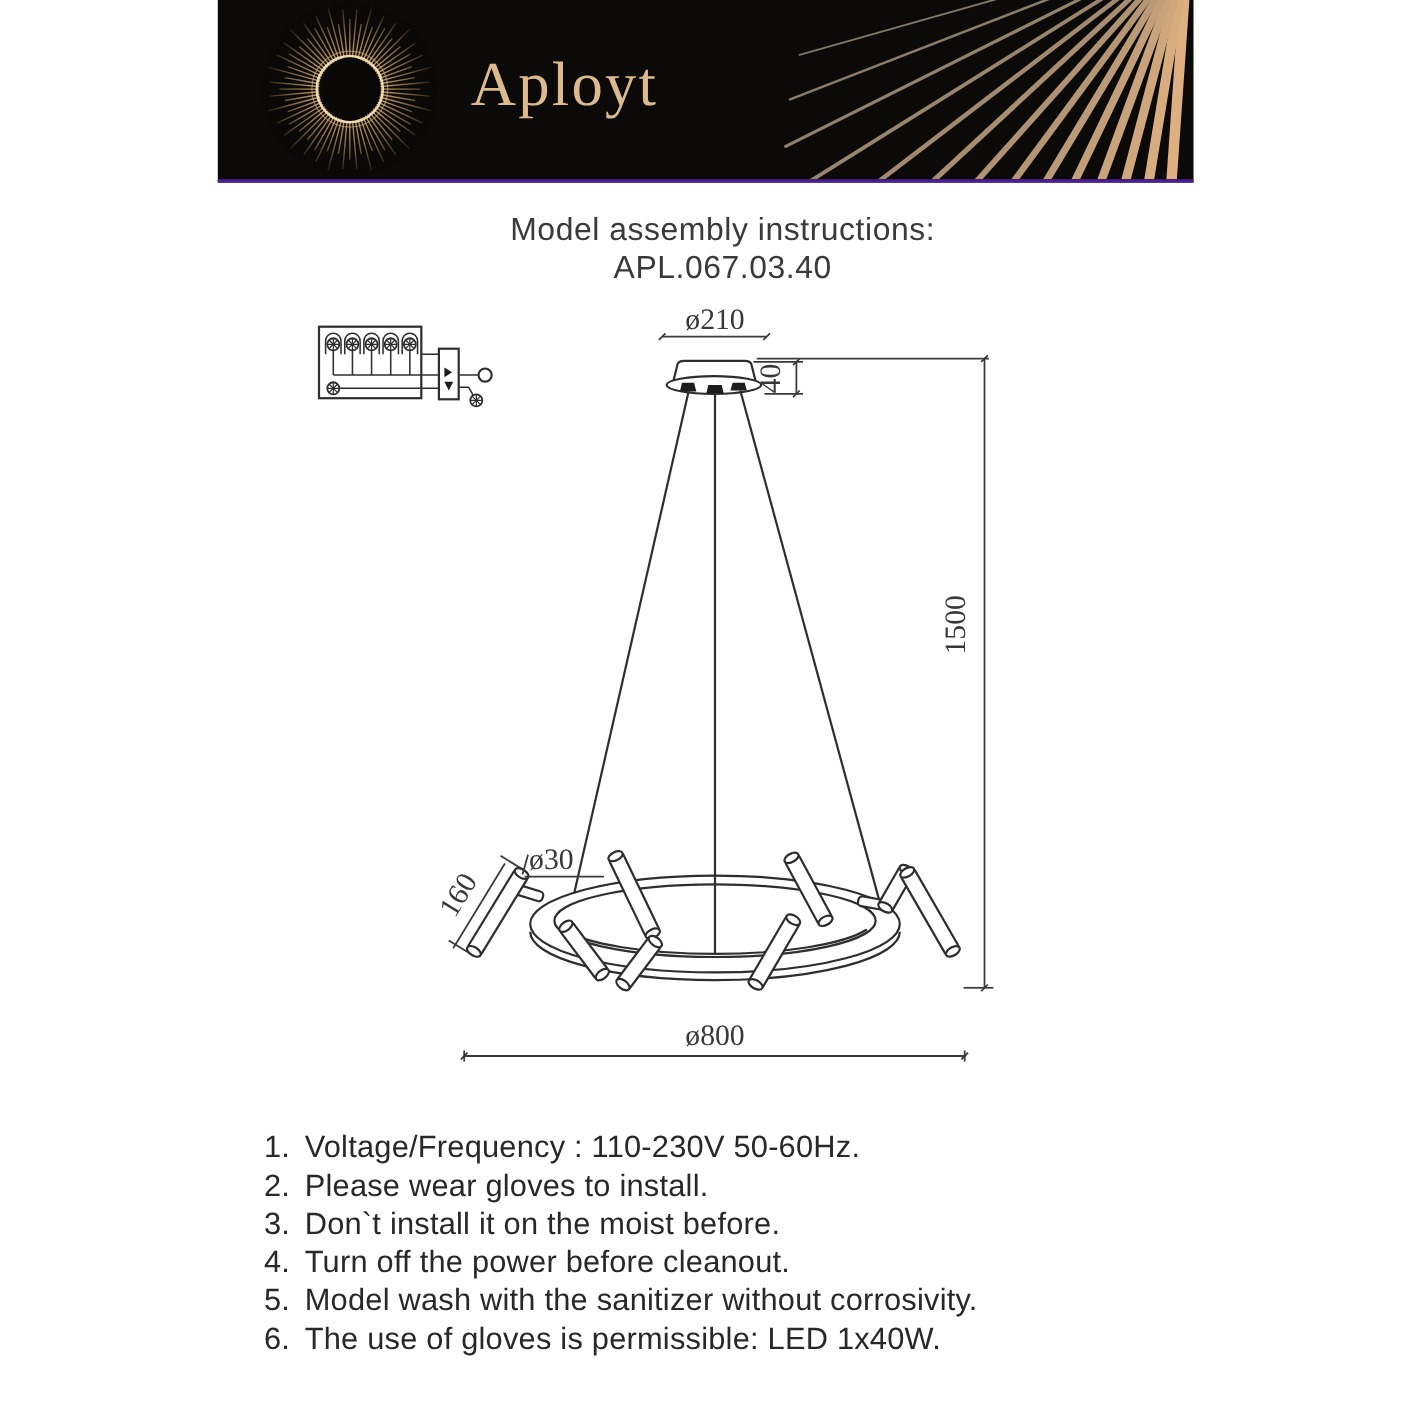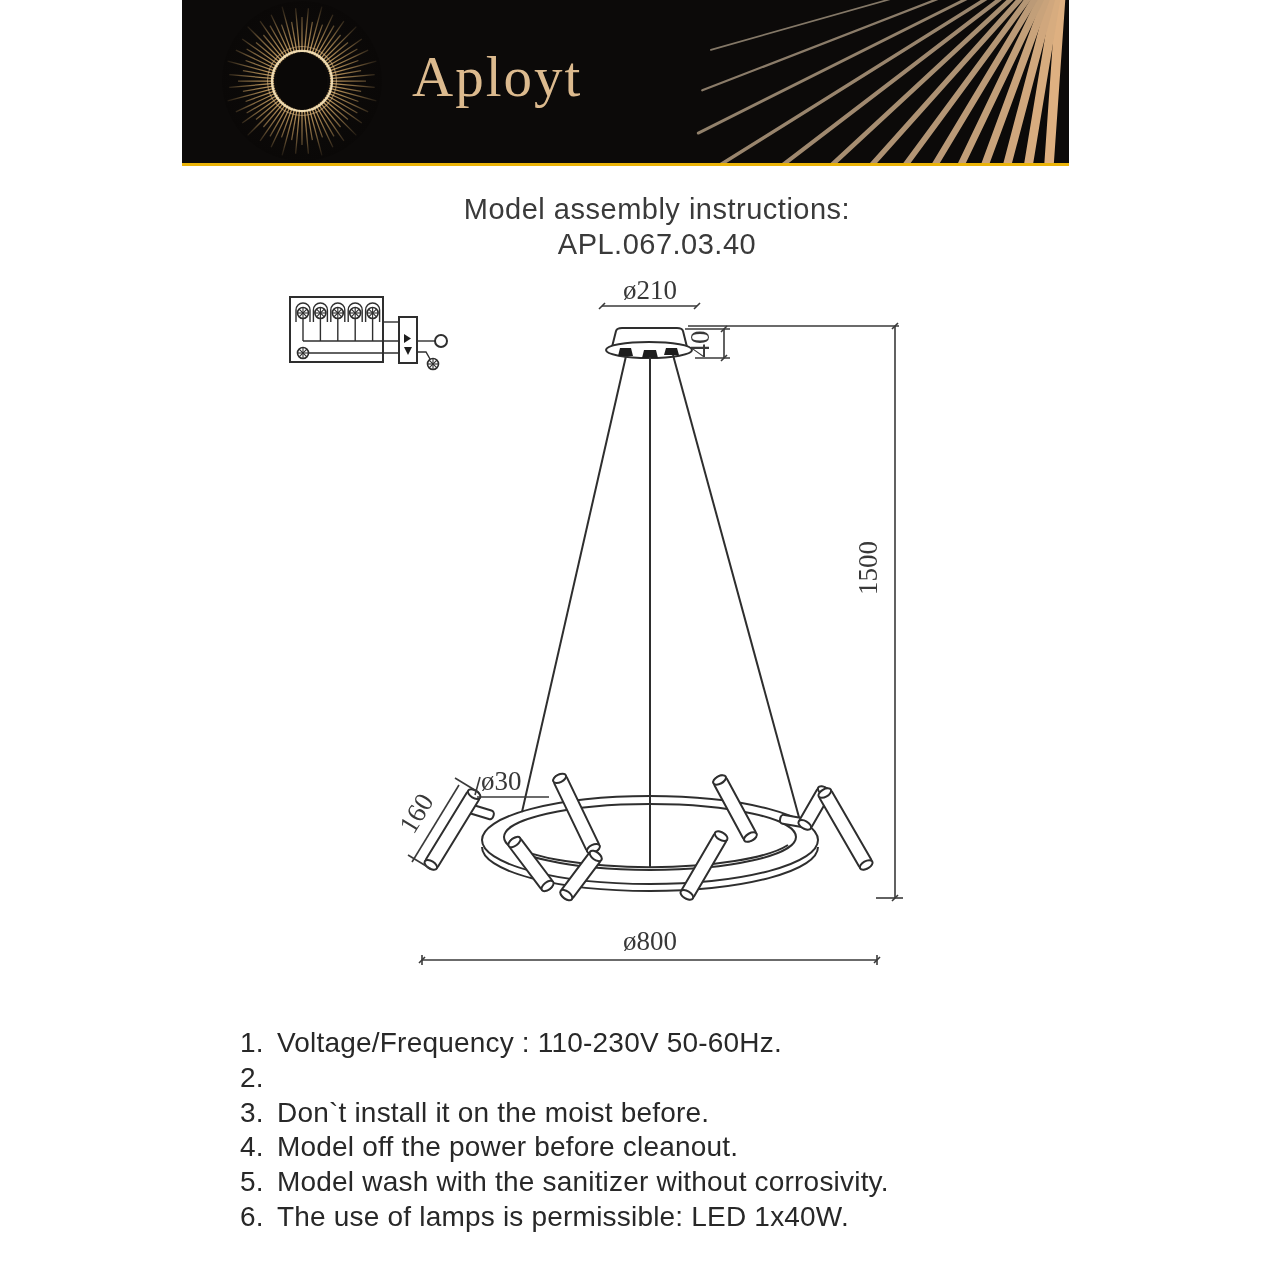--- a/index.html
+++ b/index.html
@@ -1,21 +1,21 @@
 <!DOCTYPE html>
 <html><head>
 <meta charset="utf-8">
 <style>
   html,body{margin:0;padding:0;background:#ffffff;}
   .page{position:relative;width:1280px;height:1280px;background:#ffffff;overflow:hidden;
         font-family:"Liberation Sans",sans-serif;}
 
   
-  .banner{position:absolute;left:182px;top:0;width:887px;height:163px;
-          background:#0c0a09;border-bottom:3px solid #eab308;overflow:hidden;}
+  .banner{position:absolute;left:198px;top:0;width:887px;height:163px;
+          background:#0c0a09;border-bottom:3px solid #4c1d95;overflow:hidden;}
   .banner svg{position:absolute;}
   #burst-svg{left:35px;top:-4px;}
   #rays-svg{left:0;top:0;}
   .brand-name{position:absolute;left:230px;top:44px;font-family:"Liberation Serif",serif;
               font-size:57px;letter-spacing:2px;color:#dcba8e;font-weight:400;}
 
   
   .page-title,.model-number{position:absolute;left:0;width:100%;text-align:center;
      color:#3a3a3a;font-size:29px;font-weight:400;letter-spacing:.5px;margin:17px;}
   .page-title{top:176px;}
@@ -315,32 +315,33 @@
     </g>
   </svg>
 
   <div class="instructions">
     <div class="instr-row">
       <span class="instr-num">1.</span>
       <span class="instr-text">Voltage/Frequency : 110-230V 50-60Hz.</span>
     </div>
     <div class="instr-row">
       <span class="instr-num">2.</span>
+      <span class="instr-text">Please wear gloves to install.</span>
     </div>
     <div class="instr-row">
       <span class="instr-num">3.</span>
       <span class="instr-text">Don`t install it on the moist before.</span>
     </div>
     <div class="instr-row">
       <span class="instr-num">4.</span>
-      <span class="instr-text">Model off the power before cleanout.</span>
+      <span class="instr-text">Turn off the power before cleanout.</span>
     </div>
     <div class="instr-row">
       <span class="instr-num">5.</span>
       <span class="instr-text">Model wash with the sanitizer without corrosivity.</span>
     </div>
     <div class="instr-row">
       <span class="instr-num">6.</span>
-      <span class="instr-text">The use of lamps is permissible: LED 1x40W.</span>
+      <span class="instr-text">The use of gloves is permissible: LED 1x40W.</span>
     </div>
   </div>
 
 </div>
 
 </body></html>

